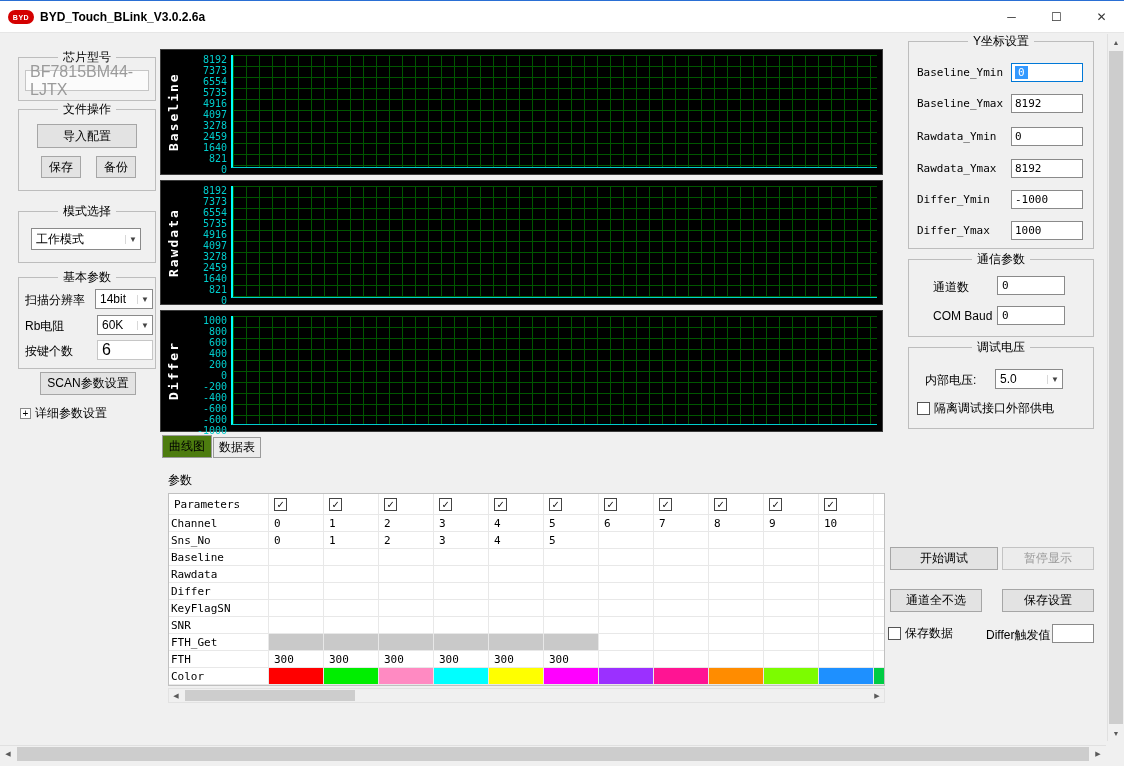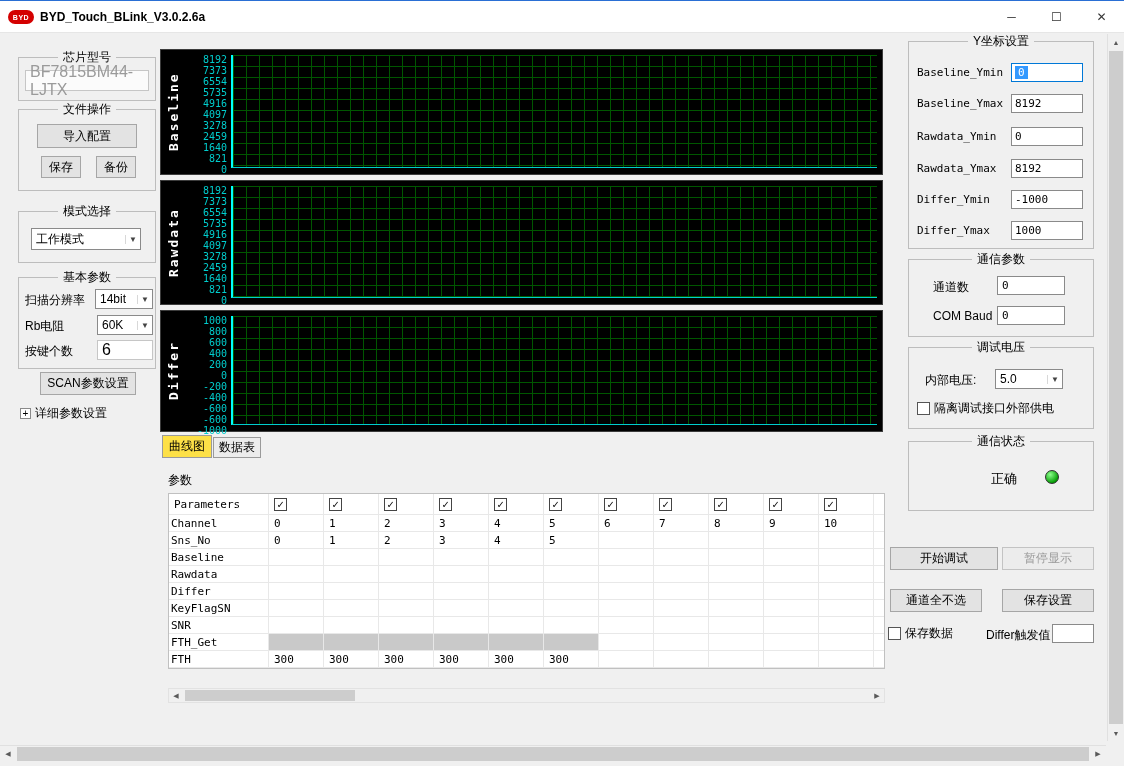--- a/index.html
+++ b/index.html
@@ -36,21 +36,21 @@
   
   .chart { position:absolute; left:160px; width:723px; background:#000; border:1px solid #3c3c3c; }
   .vlabel { position:absolute; left:1px; top:0; bottom:0; width:22px; color:#fff; writing-mode:vertical-rl; transform:rotate(180deg); display:flex; align-items:center; justify-content:center; font-family:"DejaVu Sans Mono", monospace; font-weight:bold; font-size:13px; letter-spacing:2px; }
   .ticks { position:absolute; left:24px; width:42px; top:4px; bottom:6px; display:flex; flex-direction:column; justify-content:space-between; align-items:flex-end; color:#00cdcd; font-family:"DejaVu Sans Mono", monospace; font-size:10px; }
   .plot { position:absolute; left:70px; right:5px; top:5px; bottom:6px; border-left:2px solid #00ffff; border-bottom:1px solid #00cdcd; background-color:#000;
           background-image:linear-gradient(rgba(0,86,0,1) 1px, transparent 1px), linear-gradient(90deg, rgba(0,86,0,1) 1px, transparent 1px);
           background-size:13px 11px; }
 
   
   .tab { position:absolute; display:flex; align-items:center; justify-content:center; font-size:12px; border:1px solid #9a9a9a; background:#ececec; }
-  .tab.active { background:#fde047; z-index:2; }
+  .tab.active { background:#4d7c0f; z-index:2; }
 
   
   .ptable { position:absolute; left:168px; top:492px; width:717px; background:#fff; border:1px solid #c0c0c0; }
   .trow { display:flex; height:17px; }
   .trow.tall { height:21px; }
   .tcell { width:55px; border-right:1px solid #e8e8e8; border-bottom:1px solid #e8e8e8; font-family:"DejaVu Sans Mono", monospace; font-size:11px; display:flex; align-items:center; padding-left:5px; overflow:hidden; }
   .tcell.label { width:100px; }
   .tcell.label.indent { padding-left:2px; }
   .tcell.sliver { width:10px; border-right:none; padding-left:0; }
   .tcell.gray { background:#c9c9c9; }
@@ -351,20 +351,35 @@
         <div class="tcell">300</div>
         <div class="tcell">300</div>
         <div class="tcell">300</div>
         <div class="tcell"></div>
         <div class="tcell"></div>
         <div class="tcell"></div>
         <div class="tcell"></div>
         <div class="tcell"></div>
         <div class="tcell sliver"></div>
       </div>
+      <div class="trow">
+        <div class="tcell label indent">Color</div>
+        <div class="tcell" style="background: rgb(255, 0, 0);"></div>
+        <div class="tcell" style="background: rgb(0, 238, 0);"></div>
+        <div class="tcell" style="background: rgb(255, 138, 194);"></div>
+        <div class="tcell" style="background: rgb(0, 255, 255);"></div>
+        <div class="tcell" style="background: rgb(255, 255, 0);"></div>
+        <div class="tcell" style="background: rgb(255, 0, 255);"></div>
+        <div class="tcell" style="background: rgb(155, 48, 255);"></div>
+        <div class="tcell" style="background: rgb(255, 20, 147);"></div>
+        <div class="tcell" style="background: rgb(255, 140, 0);"></div>
+        <div class="tcell" style="background: rgb(124, 252, 0);"></div>
+        <div class="tcell" style="background: rgb(30, 144, 255);"></div>
+        <div class="tcell sliver" style="background: rgb(0, 204, 68);"></div>
+      </div>
     </div>
 
   <div class="tbl-hscroll">
     <div class="sbtn" style="left:0;top:0;width:14px;height:13px">◀</div>
     <div class="sbtn" style="right:0;top:0;width:14px;height:13px">▶</div>
     <div class="thumb" style="left:16px;top:1px;width:170px;height:11px"></div>
   </div>
 
   <div class="group" style="left:908px;top:40px;width:186px;height:208px">
     <div class="gtitle">Y坐标设置</div>
@@ -410,25 +425,20 @@
     <div class="combo" style="left:86px;top:21px;width:68px;height:20px">
       <span class="val">5.0</span>
       <span class="arrow">▼</span>
     </div>
     <div style="position:absolute;left:8px;top:52px;display:flex;align-items:center">
       <span class="cbx"></span>
       <span style="margin-left:4px;white-space:nowrap">隔离调试接口外部供电</span>
     </div>
   </div>
 
-  <div class="group" style="left:908px;top:440px;width:186px;height:70px">
-    <div class="gtitle">通信状态</div>
-    <div class="lbl" style="left:82px;top:28px;font-size:13px">正确</div>
-    <div class="led" style="left: 136px; top: 28px; background: radial-gradient(circle at 35% 30%, rgb(140, 255, 140), rgb(0, 153, 0) 75%);"></div>
-  </div>
 
   <div class="btn" style="left:890px;top:546px;width:108px;height:23px">开始调试</div>
   <div class="btn disabled" style="left:1002px;top:546px;width:92px;height:23px">暂停显示</div>
   <div class="btn" style="left:890px;top:588px;width:92px;height:23px">通道全不选</div>
   <div class="btn" style="left:1002px;top:588px;width:92px;height:23px">保存设置</div>
 
   <div style="position:absolute;left:888px;top:624px;display:flex;align-items:center">
     <span class="cbx"></span>
     <span style="margin-left:4px">保存数据</span>
   </div>

